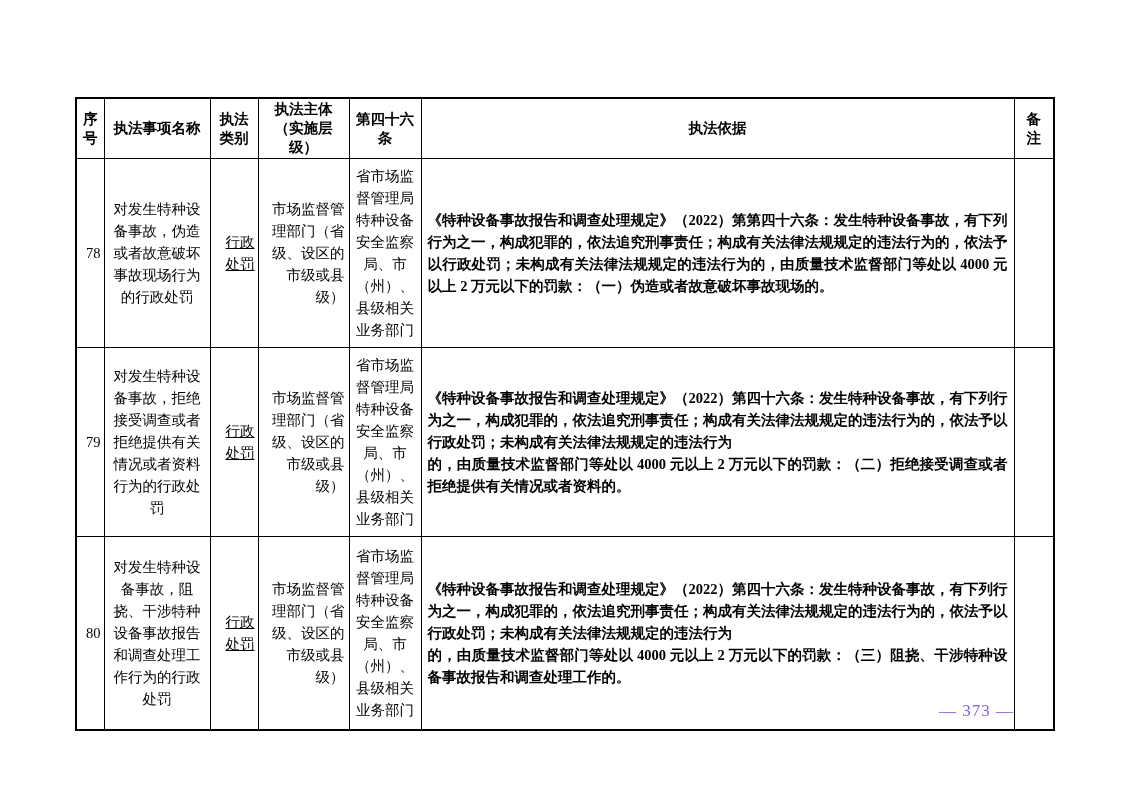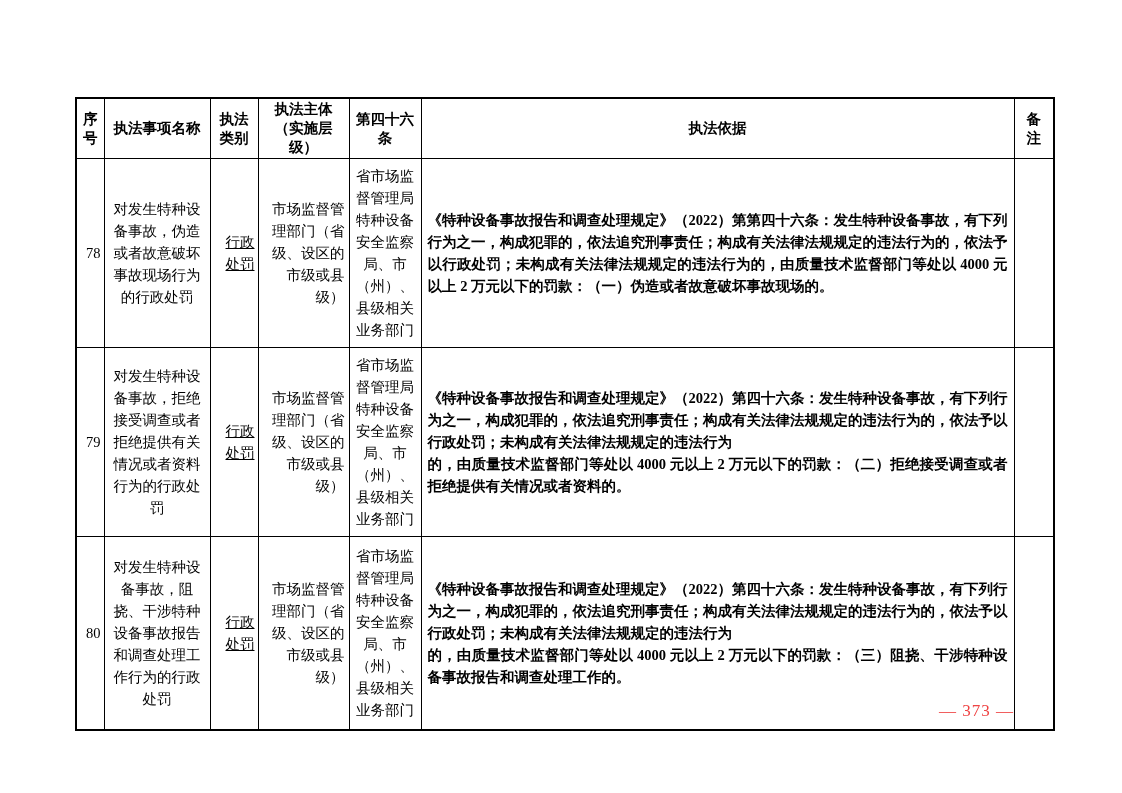--- a/index.html
+++ b/index.html
@@ -59,21 +59,21 @@
   td.c-agency { text-align: center; padding: 6px 2px; }
   td.c-basis  { text-align: justify; padding: 2px 6px; font-weight: bold; }
   td.c-remark { text-align: center; }
 
   .page-number {
     position: absolute;
     top: 700px;
     right: 108px;
     font-size: 17px;
     line-height: 22px;
-    color: #ef4444;
+    color: #8b5cf6;
     letter-spacing: 1px;
   }
 </style>
 </head>
 <body>
 
 <div class="page">
 
   <table class="enf-table">
     <colgroup>

